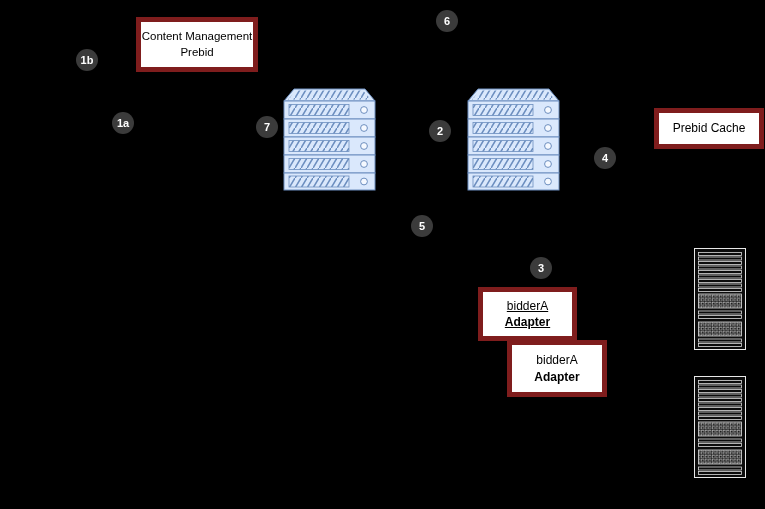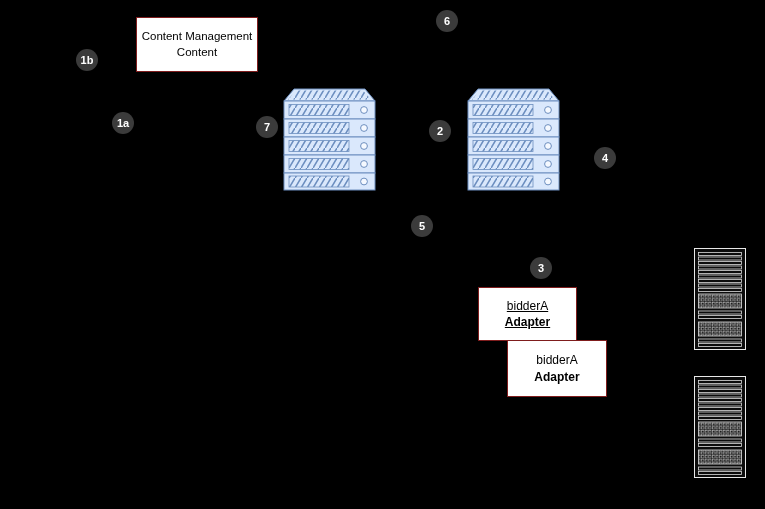--- a/index.html
+++ b/index.html
@@ -11,21 +11,21 @@
   .canvas {
     position: relative;
     width: 765px;
     height: 509px;
     background: #000000;
     overflow: hidden;
   }
   .node-box {
     position: absolute;
     background: #ffffff;
-    border: 1px solid #7f1d1d;
+    border: 5px solid #7f1d1d;
     color: #000000;
     display: flex;
     flex-direction: column;
     align-items: center;
     justify-content: center;
     text-align: center;
     font-size: 12px;
     line-height: 1.35;
     box-sizing: border-box;
   }
@@ -118,23 +118,26 @@
         <rect x="4.5" y="95.5" width="43" height="3"></rect>
       </g>
     </symbol>
   </defs>
 </svg>
 
 <div class="canvas">
 
   <div class="node-box" id="cms">
     <span>Content Management</span>
-    <span>Content</span>
+    <span>Prebid</span>
   </div>
 
+  <div class="node-box" id="prebid-cache">
+    <span>Prebid Cache</span>
+  </div>
 
   <div class="node-box" id="bidder-a">
     <span>bidderA</span>
     <span class="bold">Adapter</span>
   </div>
 
   <div class="node-box" id="bidder-b">
     <span>bidderA</span>
     <span class="bold">Adapter</span>
   </div>

